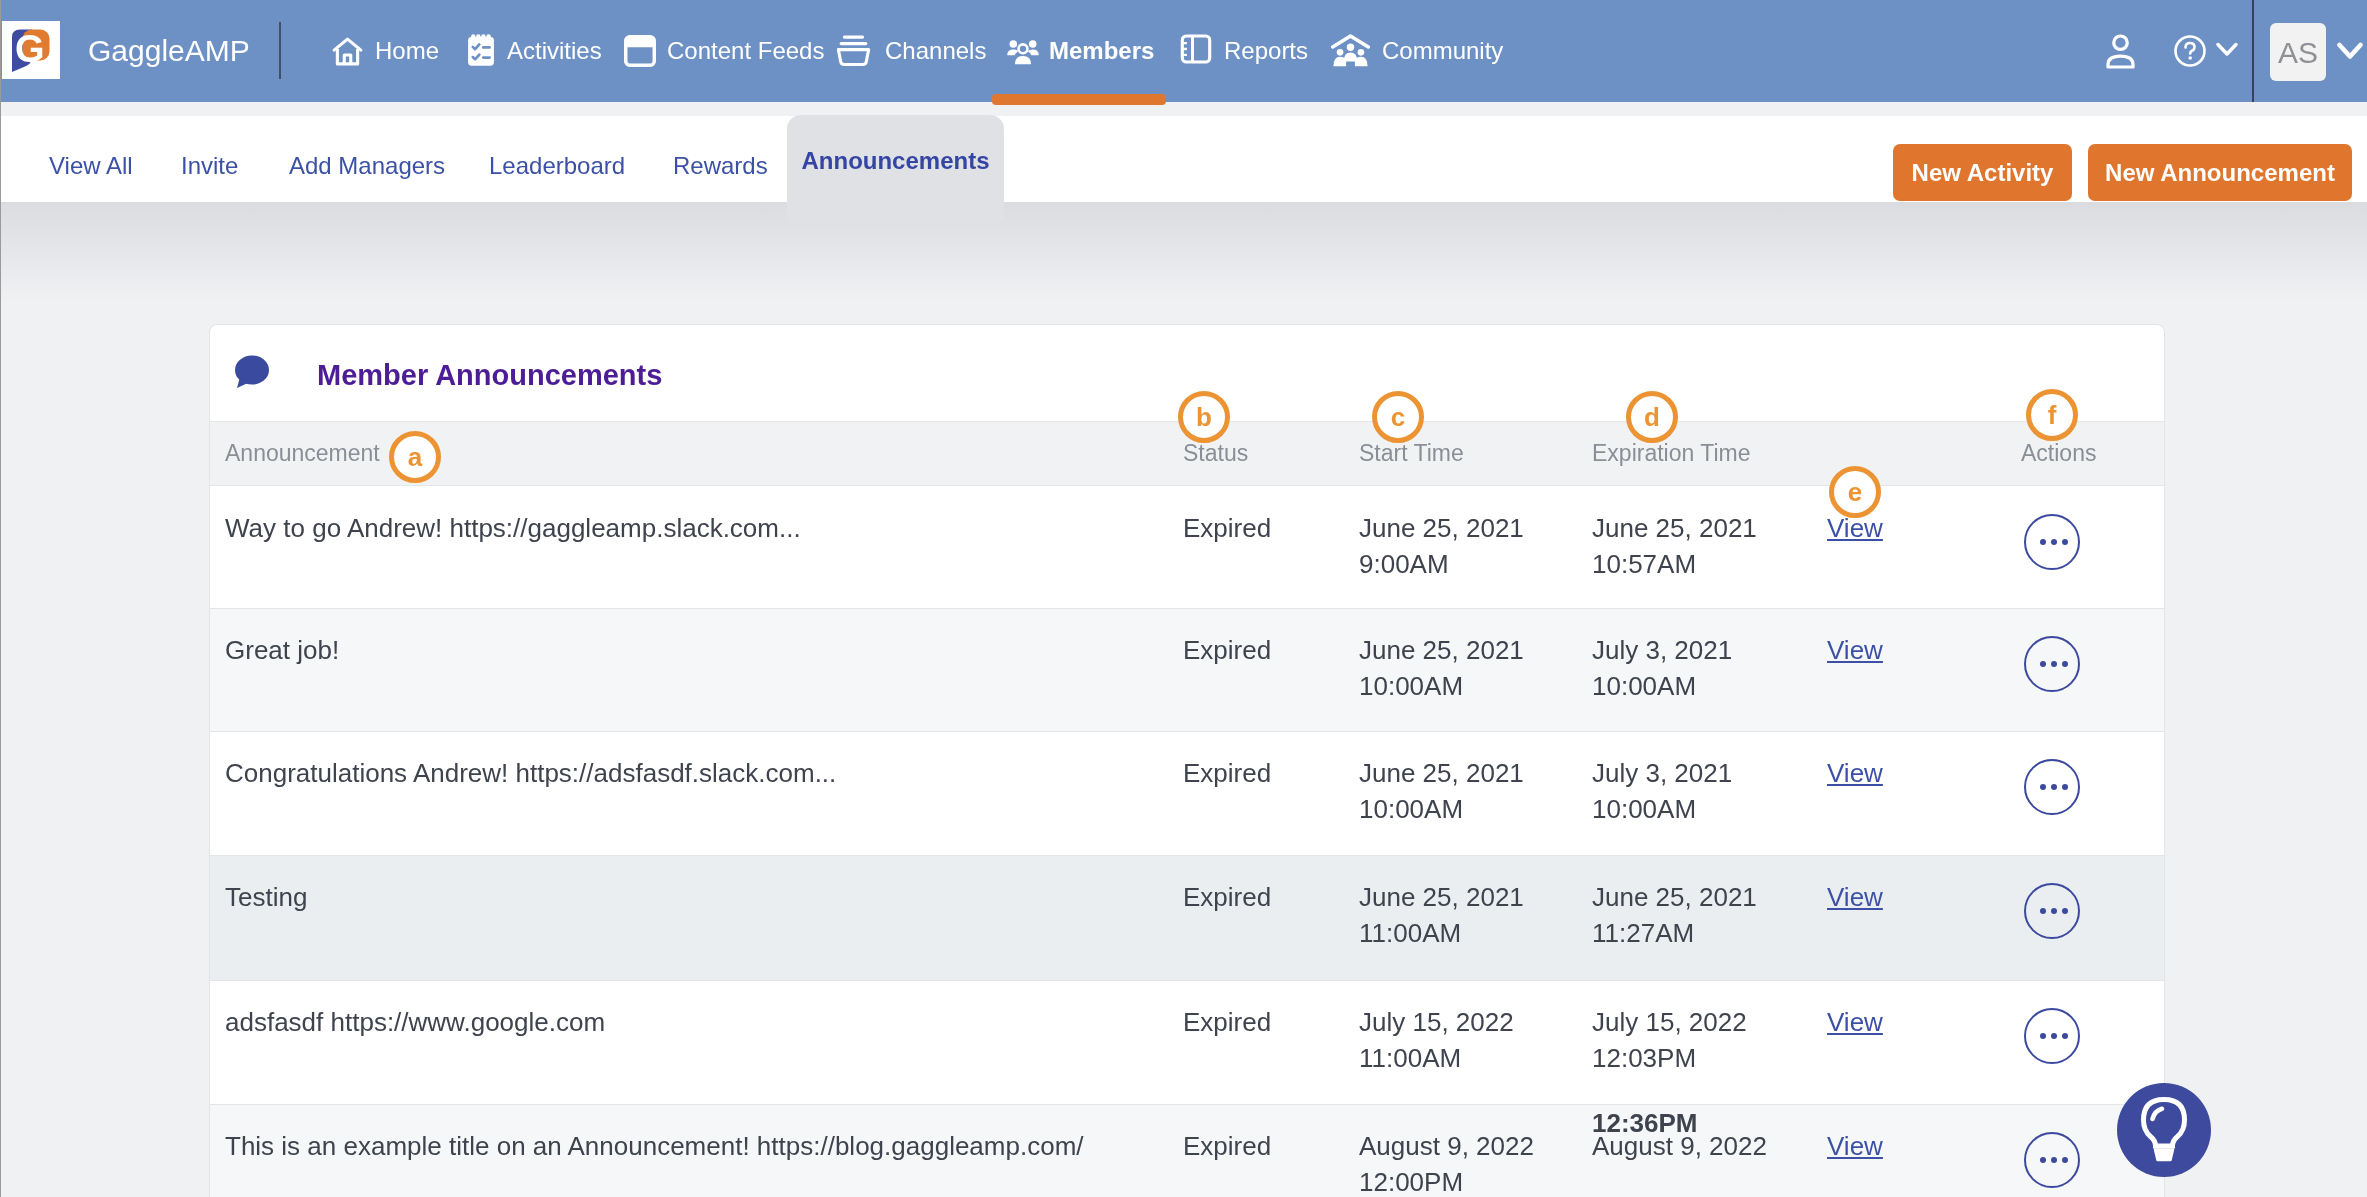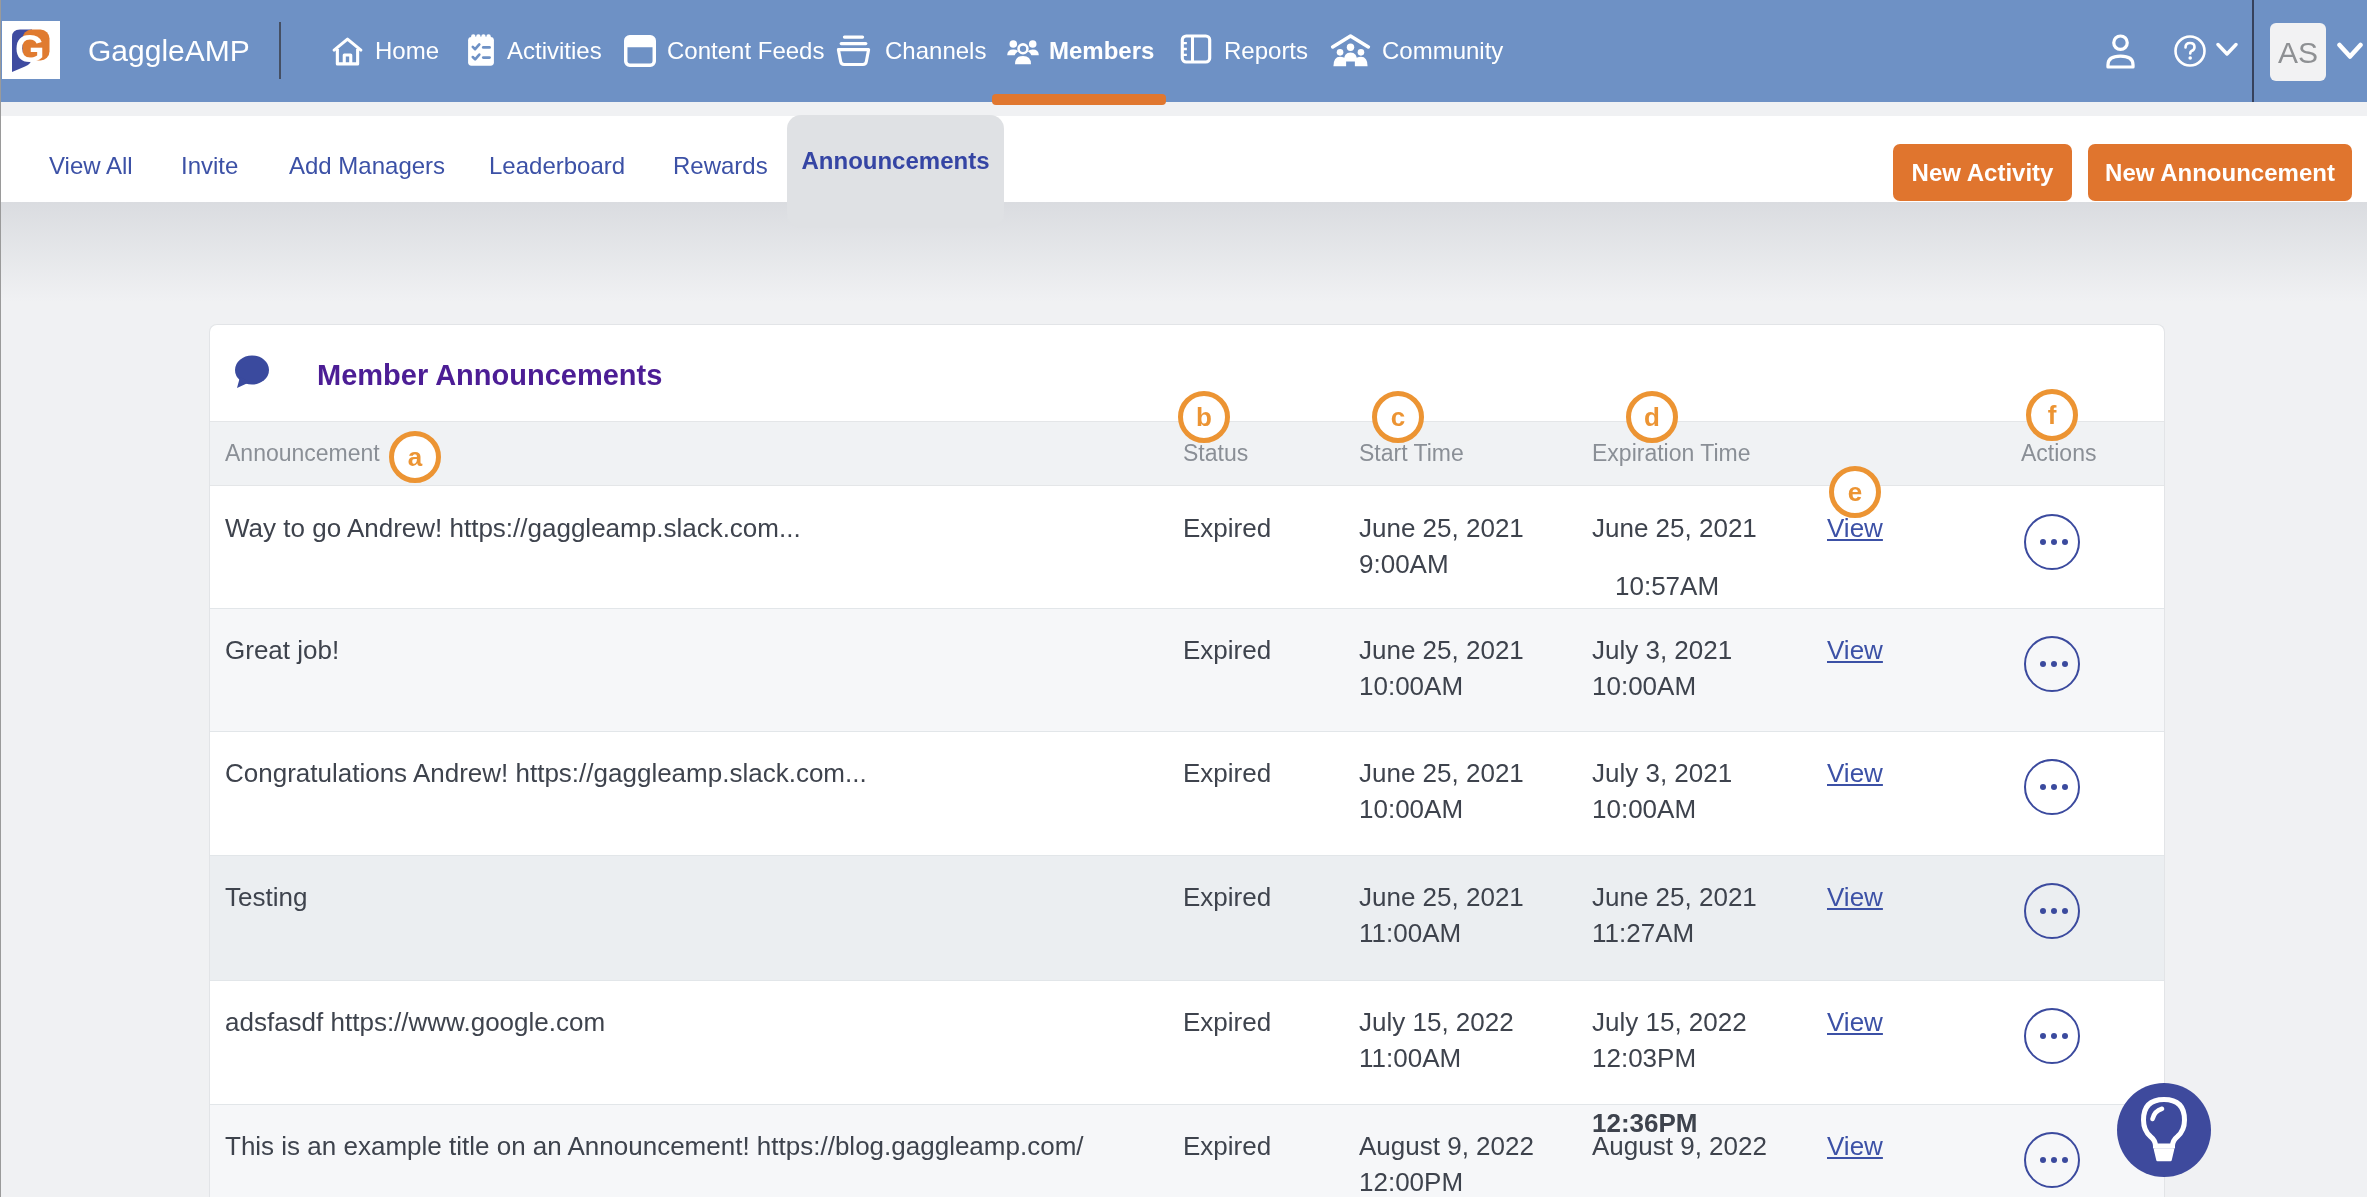--- a/index.html
+++ b/index.html
@@ -171,42 +171,42 @@
 <div class="row" style="top:731px; height:124px; background:#fff; border-top:1px solid #e2e6e9;"></div>
 <div class="row" style="top:855px; height:125px; background:#ebeef1; border-top:1px solid #e2e6e9;"></div>
 <div class="row" style="top:980px; height:124px; background:#fff; border-top:1px solid #e2e6e9;"></div>
 <div class="row" style="top:1104px; height:93px; background:#f6f7f9; border-top:1px solid #e2e6e9;"></div>
 
 <div class="cell" style="left:225px; top:513px;">Way to go Andrew! https://gaggleamp.slack.com...</div>
 <div class="cell" style="left:1183px; top:513px;">Expired</div>
 <div class="cell" style="left:1359px; top:513px;">June 25, 2021</div>
 <div class="cell" style="left:1359px; top:549px;">9:00AM</div>
 <div class="cell" style="left:1592px; top:513px;">June 25, 2021</div>
-<div class="cell" style="left:1592px; top:571px;margin-left:23px;">10:57AM</div>
+<div class="cell" style="left:1592px; top:549px;">10:57AM</div>
 <div class="view" style="left:1827px; top:513px;">View</div>
 <div class="acirc" style="left:2024px; top:514px;">
     <i class="d1"></i>
     <i class="d2"></i>
     <i class="d3"></i>
   </div>
 
 <div class="cell" style="left:225px; top:635px;">Great job!</div>
 <div class="cell" style="left:1183px; top:635px;">Expired</div>
 <div class="cell" style="left:1359px; top:635px;">June 25, 2021</div>
 <div class="cell" style="left:1359px; top:671px;">10:00AM</div>
 <div class="cell" style="left:1592px; top:635px;">July 3, 2021</div>
 <div class="cell" style="left:1592px; top:671px;">10:00AM</div>
 <div class="view" style="left:1827px; top:635px;">View</div>
 <div class="acirc" style="left:2024px; top:636px;">
     <i class="d1"></i>
     <i class="d2"></i>
     <i class="d3"></i>
   </div>
 
-<div class="cell" style="left:225px; top:758px;">Congratulations Andrew! https://gaggleamp.slack.com...</div>
+<div class="cell" style="left:225px; top:758px;">Congratulations Andrew! https://adsfasdf.slack.com...</div>
 <div class="cell" style="left:1183px; top:758px;">Expired</div>
 <div class="cell" style="left:1359px; top:758px;">June 25, 2021</div>
 <div class="cell" style="left:1359px; top:794px;">10:00AM</div>
 <div class="cell" style="left:1592px; top:758px;">July 3, 2021</div>
 <div class="cell" style="left:1592px; top:794px;">10:00AM</div>
 <div class="view" style="left:1827px; top:758px;">View</div>
 <div class="acirc" style="left:2024px; top:759px;">
     <i class="d1"></i>
     <i class="d2"></i>
     <i class="d3"></i>

